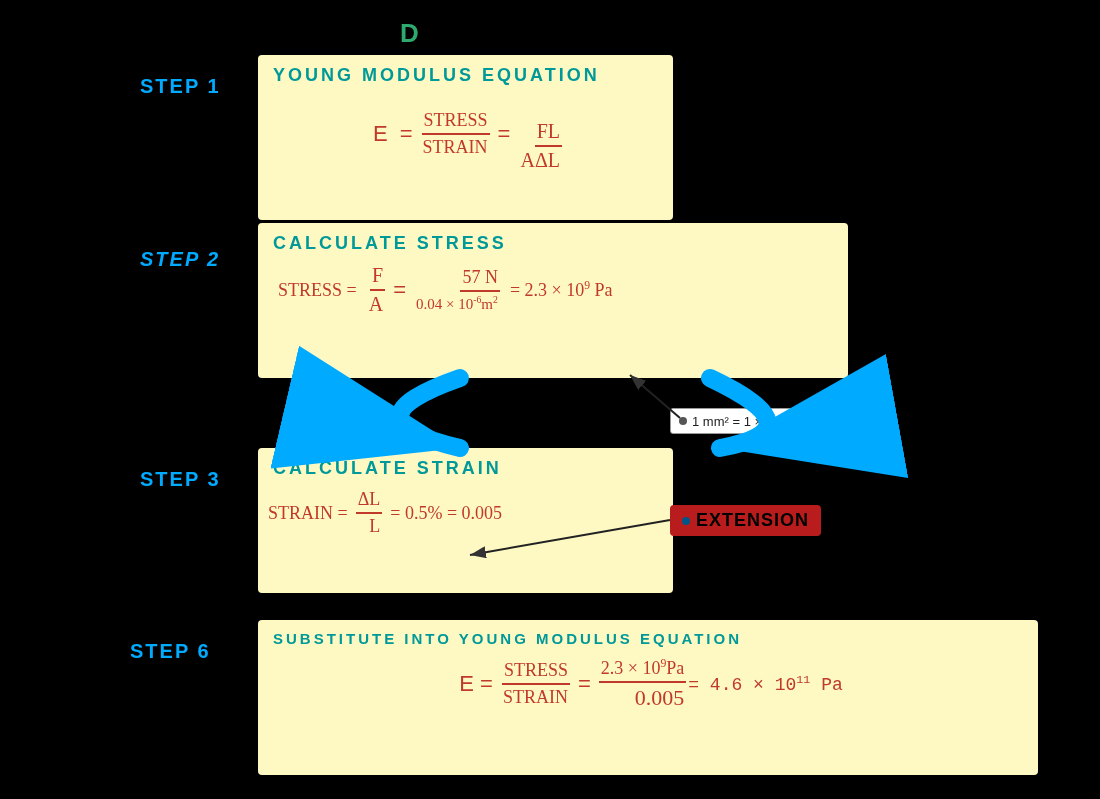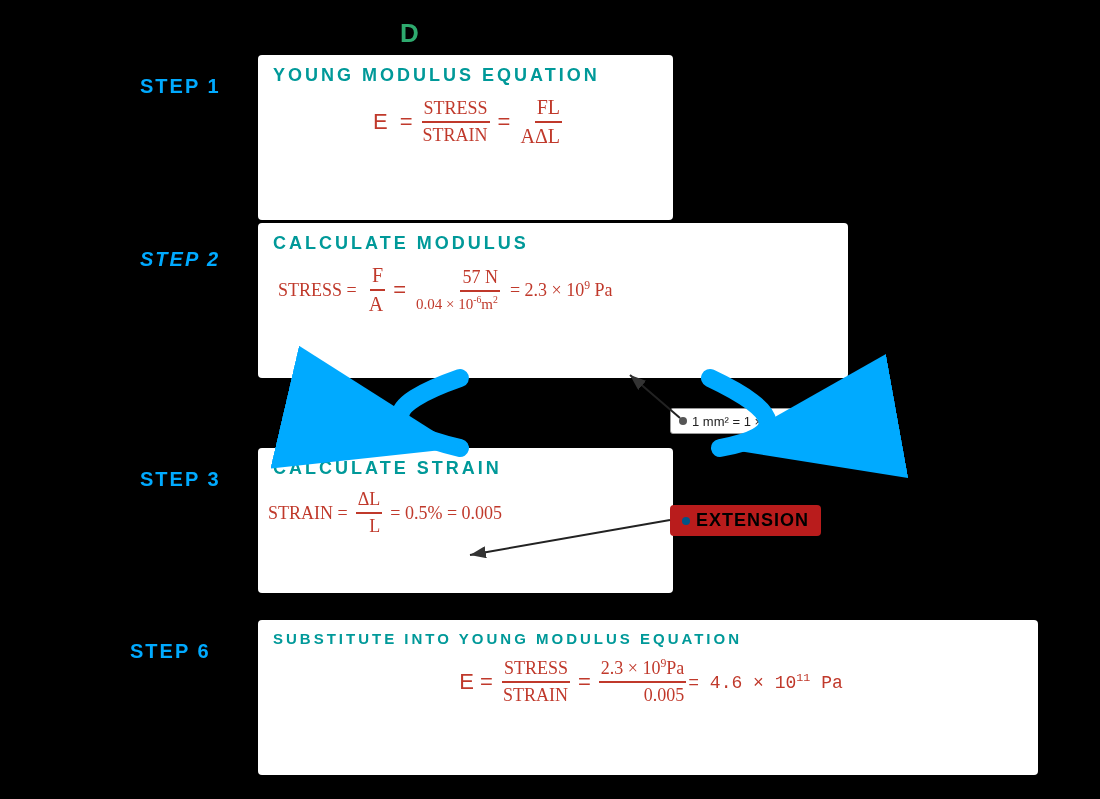--- a/index.html
+++ b/index.html
@@ -36,21 +36,21 @@
       color: #00aaff;
       font-size: 20px;
       font-weight: bold;
       font-family: 'Comic Sans MS', cursive, sans-serif;
       letter-spacing: 2px;
     }
 
     
     .content-box {
       position: absolute;
-      background: #ffffff;
+      background: #fef9c3;
       border-radius: 4px;
     }
 
     
     .step1-label { top: 75px; left: 140px; }
     .step1-box {
       top: 55px;
       left: 258px;
       width: 415px;
       height: 165px;
@@ -179,30 +179,30 @@
     <div class="box-title">YOUNG  MODULUS  EQUATION</div>
     <div class="formula">
       <span class="eq-text" style="color:#c0392b;">E</span>
       <span class="eq-text">=</span>
       <span class="frac">
         <span class="frac-num red" style="font-size:18px; font-family:'Comic Sans MS',cursive;">STRESS</span>
         <span class="frac-den red" style="font-size:18px; font-family:'Comic Sans MS',cursive;">STRAIN</span>
       </span>
       <span class="eq-text">=</span>
       <span class="frac">
-        <span class="frac-num red" style="font-size:20px; font-family:'Comic Sans MS',cursive;">FL</span>
+        <span class="frac-num red" style="font-size:20px; font-family:'Comic Sans MS',cursive;margin-top:24px;">FL</span>
         <span class="frac-den red" style="font-size:20px; font-family:'Comic Sans MS',cursive;">AΔL</span>
       </span>
     </div>
   </div>
 
   <div class="step-label step2-label">STEP  2</div>
 
   <div class="content-box step2-box">
-    <div class="box-title">CALCULATE  MODULUS</div>
+    <div class="box-title">CALCULATE  STRESS</div>
     <div class="formula" style="justify-content:flex-start; padding-left:20px;">
       <span style="color:#c0392b; font-size:18px; font-family:'Comic Sans MS',cursive; margin-right:8px;">STRESS =</span>
       <span class="frac">
         <span class="frac-num red" style="font-size:20px; font-family:'Comic Sans MS',cursive;">F</span>
         <span class="frac-den red" style="font-size:20px; font-family:'Comic Sans MS',cursive;">A</span>
       </span>
       <span class="eq-text">=</span>
       <span class="frac">
         <span class="frac-num red" style="font-size:18px; font-family:'Comic Sans MS',cursive; white-space:nowrap;">57 N</span>
         <span class="frac-den red" style="font-size:15px; font-family:'Comic Sans MS',cursive; white-space:nowrap;">0.04 × 10<sup>-6</sup>m<sup>2</sup></span>
@@ -231,21 +231,21 @@
     <div class="box-title" style="font-size:15px;">SUBSTITUTE  INTO  YOUNG  MODULUS  EQUATION</div>
     <div class="formula">
       <span class="eq-text" style="color:#c0392b;">E =</span>
       <span class="frac">
         <span class="frac-num red" style="font-size:18px; font-family:'Comic Sans MS',cursive;">STRESS</span>
         <span class="frac-den red" style="font-size:18px; font-family:'Comic Sans MS',cursive;">STRAIN</span>
       </span>
       <span class="eq-text">=</span>
       <span class="frac">
         <span class="frac-num red" style="font-size:18px; font-family:'Comic Sans MS',cursive; white-space:nowrap;">2.3 × 10<sup>9</sup>Pa</span>
-        <span class="frac-den red" style="font-size:18px; font-family:'Comic Sans MS',cursive;">0.005</span>
+        <span class="frac-den red" style="font-size:22px; font-family:'Comic Sans MS',cursive;">0.005</span>
       </span>
       <span style="color:#c0392b; font-size:18px; font-family:Liberation Mono, monospace; margin-left:0;">= 4.6 × 10<sup>11</sup> Pa</span>
     </div>
   </div>
 
   <div class="annotation-tag" style="top: 408px; left: 670px; font-size:13px; display:flex; align-items:center; gap:5px;">
     <span style="width:8px;height:8px;border-radius:50%;background:#555;display:inline-block;"></span>
     <span>1 mm² = 1 × 10<sup>-6</sup> m²</span>
   </div>
 

